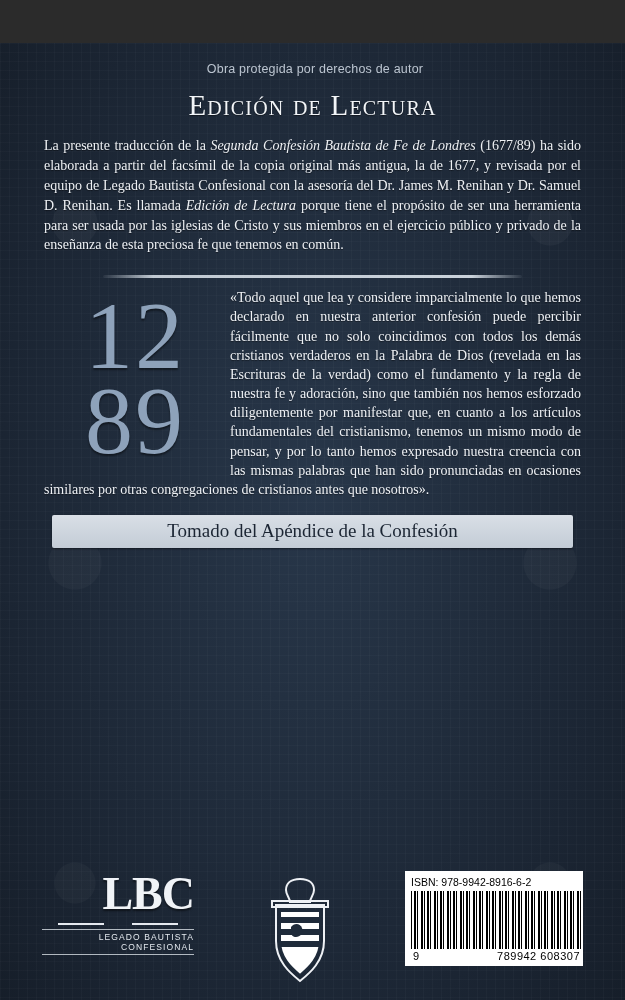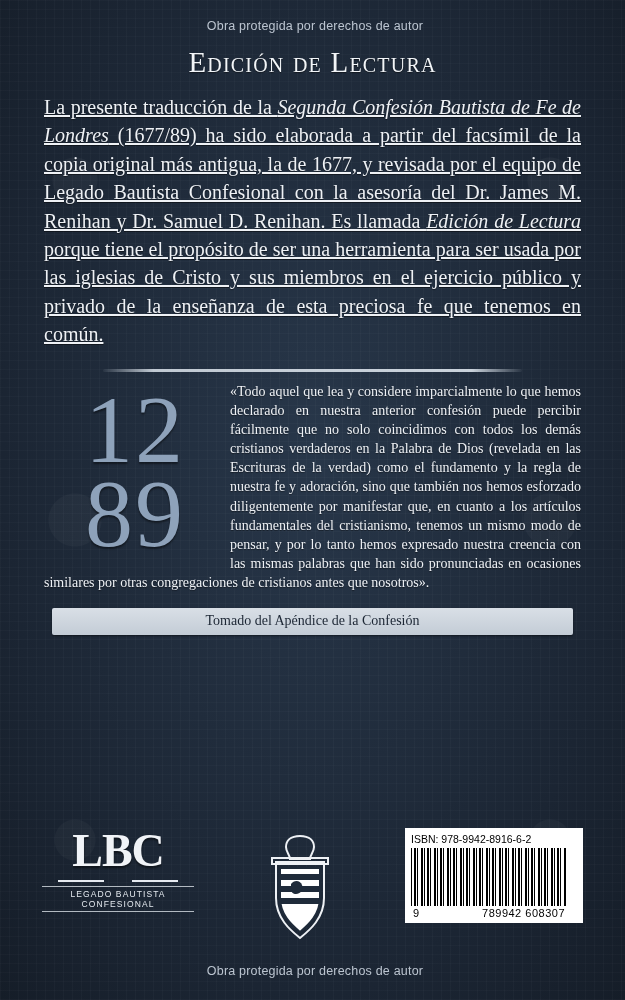--- a/index.html
+++ b/index.html
@@ -50,42 +50,42 @@
     color: #c9d2dd;
     opacity: 0.92;
   }
   .watermark.top { top: 19px; }
   .watermark.bottom { bottom: 22px; }
 
   .content {
     position: relative;
     z-index: 2;
     padding: 46px 44px 0 44px;
+    margin-top: 43px;
   }
 
   h1.title {
     margin: 0 0 14px 0;
     text-align: center;
     font-family: "Liberation Serif", serif;
     font-size: 29px;
     font-weight: normal;
     letter-spacing: 1.2px;
     font-variant: small-caps;
     color: #f2f5f8;
     text-shadow: 0 1px 1px rgba(0,0,0,0.5);
   }
 
   p.intro {
     margin: 0;
-    font-size: 20px;
+    font-size: 14px;
     line-height: 1.42;
     text-align: justify;
     color: #eef1f5;
     text-shadow: 0 1px 1px rgba(0,0,0,0.45);
-    text-decoration: underline;
   }
   p.intro .it { font-style: italic; }
 
   .rule {
     margin: 20px auto 10px auto;
     width: 78%;
     height: 3px;
     background: linear-gradient(to right, rgba(220,228,236,0.05), rgba(220,228,236,0.85) 12%, rgba(220,228,236,0.9) 88%, rgba(220,228,236,0.05));
     border-radius: 2px;
   }
@@ -115,42 +115,42 @@
     text-align: justify;
     color: #eef1f5;
     text-shadow: 0 1px 1px rgba(0,0,0,0.45);
   }
 
   .attribution {
     margin: 16px 8px 0 8px;
     background: linear-gradient(to bottom, #d9dfe6, #c3ccd6);
     color: #1b2533;
     text-align: center;
-    font-size: 14px;
+    font-size: 19px;
     padding: 5px 0 6px 0;
     border-radius: 2px;
     box-shadow: 0 1px 2px rgba(0,0,0,0.45);
   }
 
   .footer {
     position: absolute;
     left: 0;
     right: 0;
     bottom: 52px;
     z-index: 2;
     display: flex;
     align-items: flex-start;
     justify-content: space-between;
     padding: 0 42px;
     box-sizing: border-box;
   }
 
   .lbc-logo {
     width: 152px;
-    text-align: center;
+    text-align: right;
     color: #f0f3f7;
   }
   .lbc-logo .mark {
     font-family: "Liberation Serif", serif;
     font-size: 46px;
     letter-spacing: -1px;
     line-height: 1;
     font-weight: bold;
     text-shadow: 0 2px 2px rgba(0,0,0,0.5);
   }
@@ -186,21 +186,21 @@
 
   .crest {
     width: 100px;
     height: 120px;
     position: relative;
   }
   .isbn-box {
     width: 178px;
     background: #ffffff;
     color: #000;
-    padding: 5px 16px 2px 6px;
+    padding: 5px 1px 2px 6px;
     box-sizing: border-box;
     font-family: "Liberation Sans", sans-serif;
   }
   .isbn-text {
     font-size: 10.5px;
     margin-bottom: 3px;
   }
   .barcode {
     height: 58px;
     width: 100%;

